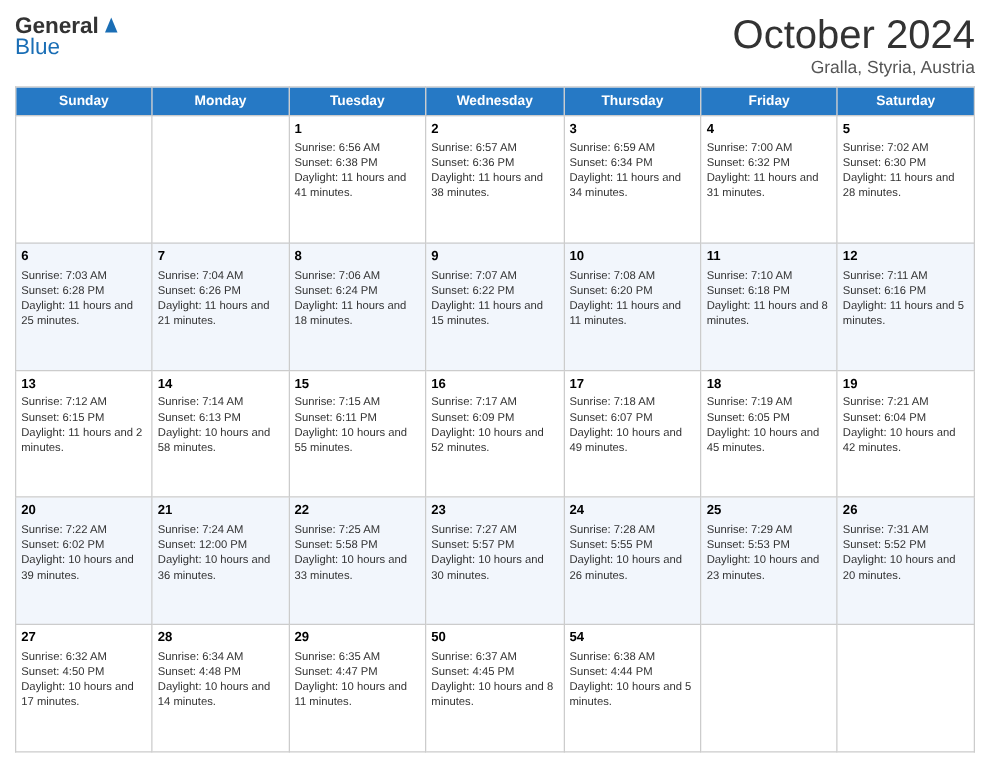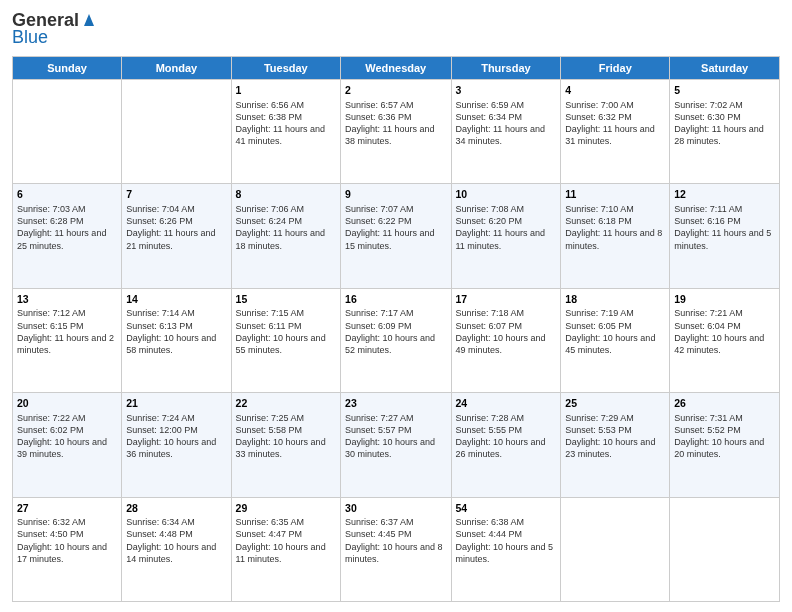--- a/index.html
+++ b/index.html
@@ -94,20 +94,24 @@
 <div class="container">
   <div class="header">
     <div class="logo">
       <div style="display:flex; align-items:center;">
         <span style="font-size:18px; font-weight:bold; color:#333;">General</span>
         <svg width="18" height="18" viewBox="0 0 18 18" style="margin-left:1px; margin-top:-4px;">
           <polygon points="4,16 14,16 9,4" fill="#1a6eb5"></polygon>
         </svg>
       </div>
       <span style="font-size:18px; font-weight:normal; color:#1a6eb5; margin-top:-4px;">Blue</span>
+    </div>
+    <div class="title-area">
+      <div class="month-title">October 2024</div>
+      <div class="location">Gralla, Styria, Austria</div>
     </div>
   </div>
 
   <table class="calendar">
     <thead>
       <tr>
         <th>Sunday</th>
         <th>Monday</th>
         <th>Tuesday</th>
         <th>Wednesday</th>
@@ -296,21 +300,21 @@
 Sunset: 4:48 PM
 Daylight: 10 hours and 14 minutes.</div>
           </td>
           <td>
             <span class="day-num">29</span>
             <div class="day-info">Sunrise: 6:35 AM
 Sunset: 4:47 PM
 Daylight: 10 hours and 11 minutes.</div>
           </td>
           <td>
-            <span class="day-num">30</span>
+            <span class="day-num">50</span>
             <div class="day-info">Sunrise: 6:37 AM
 Sunset: 4:45 PM
 Daylight: 10 hours and 8 minutes.</div>
           </td>
           <td>
             <span class="day-num">54</span>
             <div class="day-info">Sunrise: 6:38 AM
 Sunset: 4:44 PM
 Daylight: 10 hours and 5 minutes.</div>
           </td>

